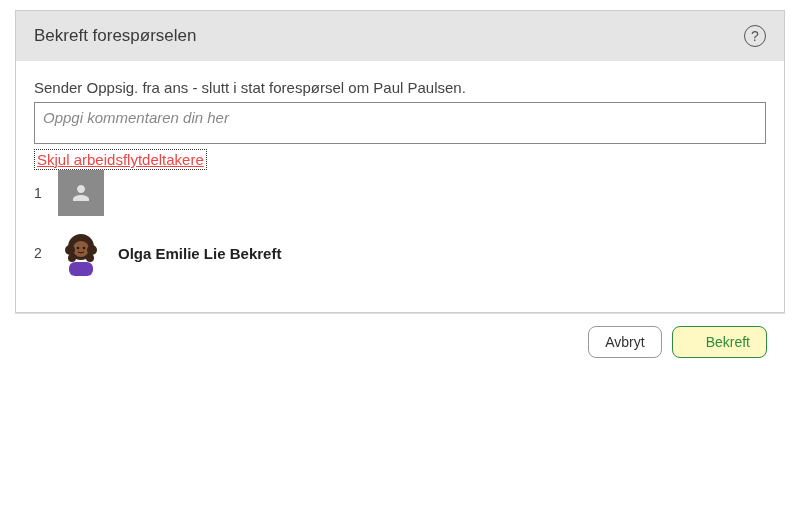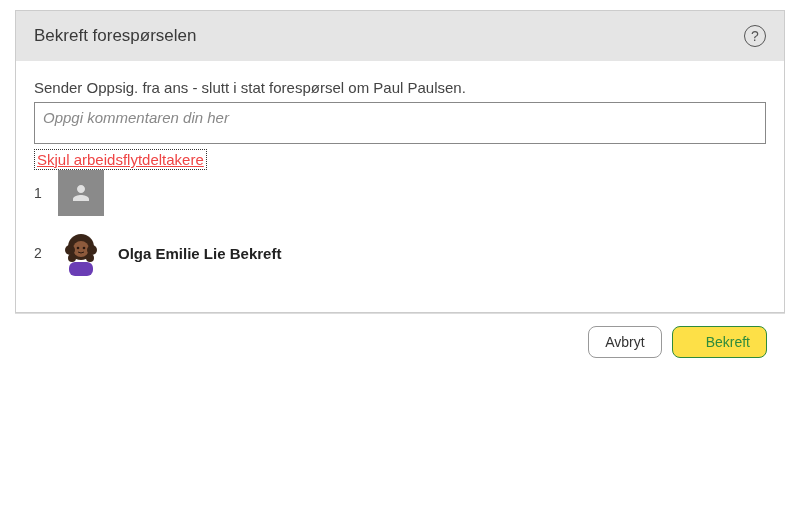--- a/index.html
+++ b/index.html
@@ -141,21 +141,21 @@
       border-radius: 8px;
       cursor: pointer;
       font-family: inherit;
     }
     .btn-cancel {
       background: #fff;
       border: 1px solid #999;
       color: #333;
     }
     .btn-confirm {
-      background: #fde047;
+      background: #fef9c3;
       border: 1.5px solid #2e8b3d;
       color: #2e8b3d;
       font-weight: 500;
       padding-left: 33px;
     }
   </style>
 </head>
 <body>
 
 <div class="dialog">

